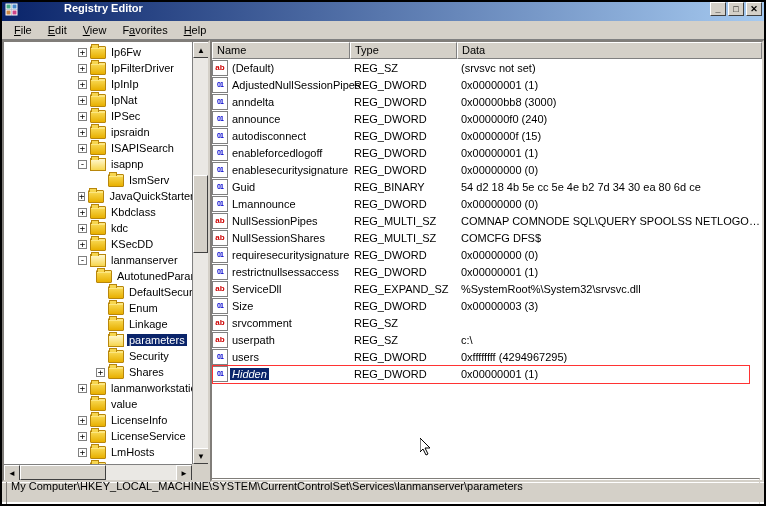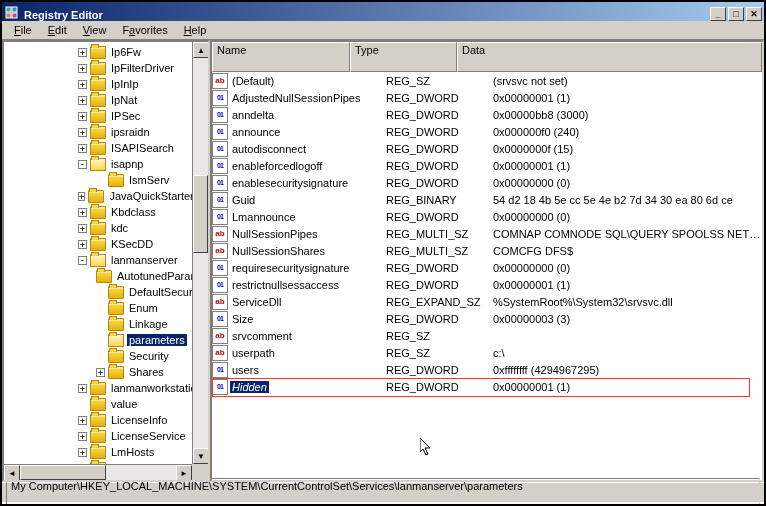--- a/index.html
+++ b/index.html
@@ -1,17 +1,17 @@
 <!DOCTYPE html>
 <html><head>
 <meta charset="utf-8">
 <style>
 * { box-sizing: border-box; margin: 0; padding: 0; font-family: Tahoma, sans-serif; font-size: 11px; }
 body { background: #fff; width: 766px; height: 506px; overflow: hidden; border: 2px solid #000; }
-.titlebar { background: linear-gradient(to right, #0a246a, #a6caf0); height: 19px; display: flex; align-items: flex-end; padding: 0 2px; color: #fff; font-weight: bold; }
+.titlebar { background: linear-gradient(to right, #0a246a, #a6caf0); height: 19px; display: flex; align-items: flex-start; padding: 0 2px; color: #fff; font-weight: bold; gap: 40px; }
 .titlebar-icon { width: 16px; height: 16px; margin-right: 4px; display: flex; align-items: center; justify-content: center; }
 .titlebar-text { flex: 1; }
 .window-controls { display: flex; gap: 2px; }
 .win-btn { width: 16px; height: 14px; background: #d4d0c8; border: 1px solid #fff; border-right-color: #404040; border-bottom-color: #404040; font-size: 9px; font-family: Marlett, Arial; display: flex; align-items: center; justify-content: center; color: #000; cursor: pointer; }
 .menubar { background: #d4d0c8; height: 19px; display: flex; align-items: center; padding: 0 4px; border-bottom: 1px solid #808080; }
 .menu-item { padding: 0 8px; cursor: pointer; }
 .menu-item span.u { text-decoration: underline; }
 .content { display: flex; height: 442px; }
 .tree-panel { width: 208px; border: 2px inset #d4d0c8; background: #fff; overflow: hidden; position: relative; }
 .tree-scroll { overflow: hidden; height: 422px; }
@@ -21,29 +21,29 @@
 .expander-spacer { width: 12px; }
 .folder-icon { width: 16px; height: 13px; margin-right: 3px; flex-shrink: 0; }
 .folder-closed { background: linear-gradient(to bottom, #fce680 0%, #fce680 15%, #f7d64e 15%, #e8b000 100%); border: 1px solid #b8860b; border-radius: 1px; position: relative; }
 .folder-closed::before { content: ''; position: absolute; top: -3px; left: 0; width: 6px; height: 3px; background: #f7d64e; border: 1px solid #b8860b; border-bottom: none; }
 .folder-open { background: linear-gradient(to bottom, #fff8d0 0%, #f7d64e 100%); border: 1px solid #b8860b; position: relative; }
 .folder-open::before { content: ''; position: absolute; top: -3px; left: 0; width: 6px; height: 3px; background: #f7d64e; border: 1px solid #b8860b; border-bottom: none; }
 .tree-label { padding: 0 2px; }
 .tree-label.selected { background: #0a246a; color: #fff; }
 .indent { display: inline-block; width: 18px; height: 16px; position: relative; flex-shrink: 0; }
 .list-panel { flex: 1; border: 2px inset #d4d0c8; background: #fff; overflow: hidden; display: flex; flex-direction: column; }
-.list-header { display: flex; background: #d4d0c8; height: 30px; }
+.list-header { display: flex; background: #d4d0c8; height: 17px; }
 .col-header { border: 1px solid; border-color: #fff #808080 #808080 #fff; padding: 1px 4px; cursor: pointer; }
 .col-name { width: 138px; }
 .col-type { width: 107px; }
 .col-data { flex: 1; }
 .list-body { flex: 1; overflow: hidden; position: relative; }
 .list-row { display: flex; align-items: center; height: 17px; white-space: nowrap; cursor: pointer; }
 .cell-name { width: 138px; display: flex; align-items: center; padding-left: 0; }
-.cell-type { width: 107px; padding-left: 4px; margin-left: 32px; }
+.cell-type { width: 107px; padding-left: 4px; }
 .cell-data { flex: 1; padding-left: 4px; overflow: hidden; text-overflow: ellipsis; }
 .val-icon { width: 16px; height: 16px; margin-right: 2px; flex-shrink: 0; display: flex; align-items: center; justify-content: center; }
 .val-str { background: #fff; border: 1px solid #808080; }
 .val-str::after { content: 'ab'; font-size: 8px; color: #c00; font-weight: bold; }
 .val-bin { background: #fff; border: 1px solid #808080; }
 .val-bin::after { content: '01'; font-size: 7px; color: #00c; font-weight: bold; letter-spacing: -1px; }
 .val-label { padding: 0 2px; }
 .val-label.selected { background: #0a246a; color: #fff; font-style: italic; }
 .statusbar { height: 20px; background: #d4d0c8; border-top: 1px solid #fff; display: flex; align-items: center; padding: 0 4px; }
 .status-cell { border: 1px inset #d4d0c8; padding: 1px 4px; flex: 1; height: 30px; }

